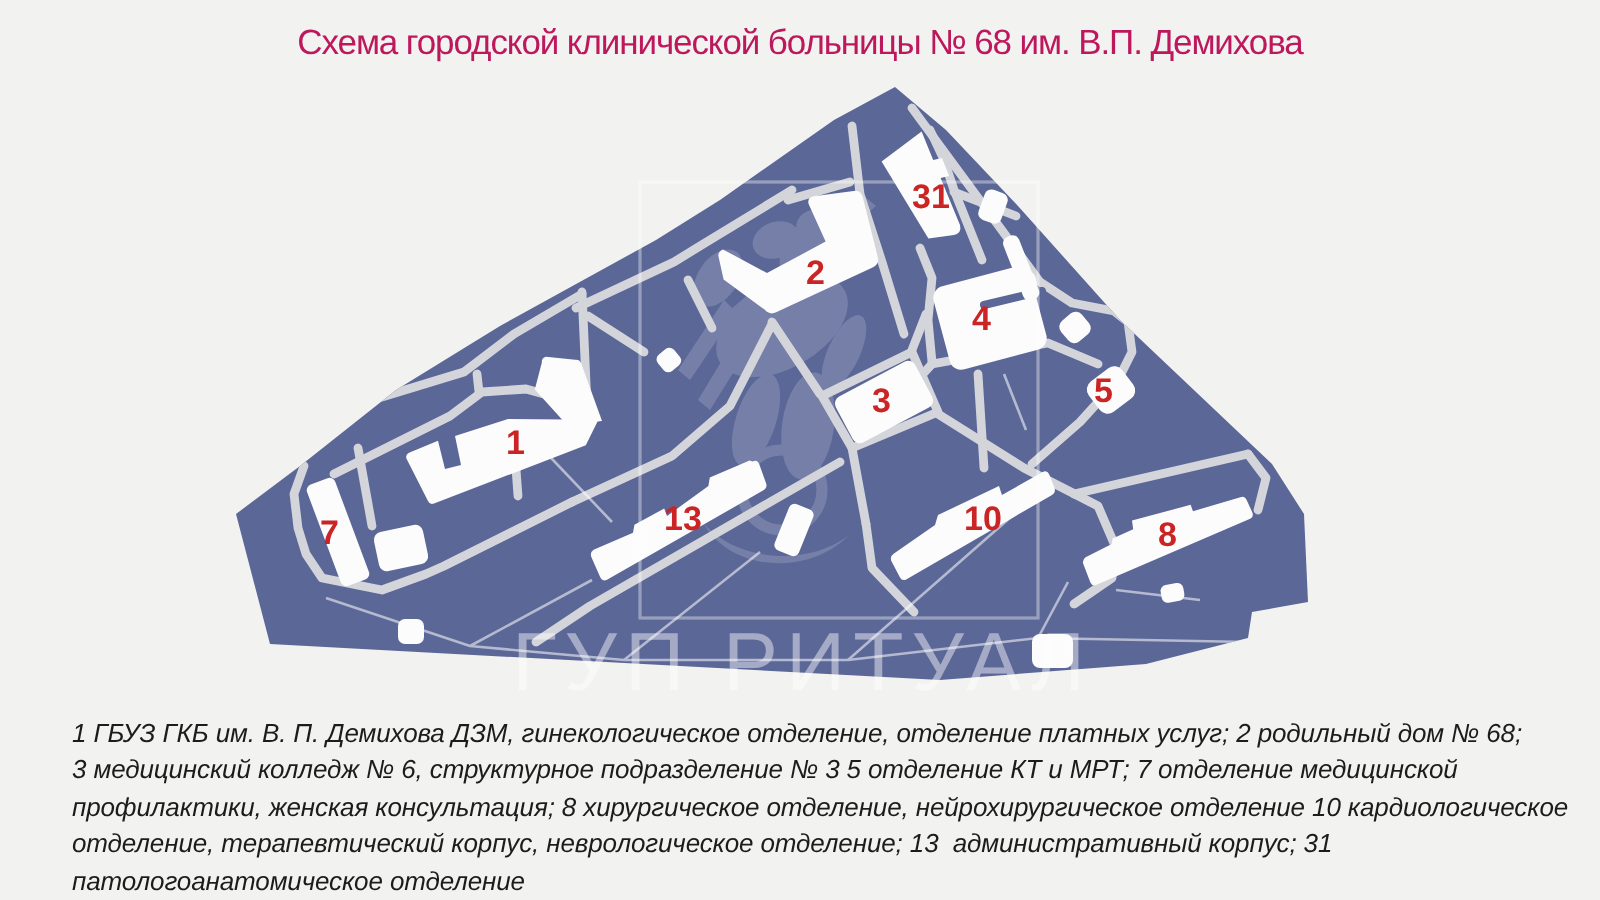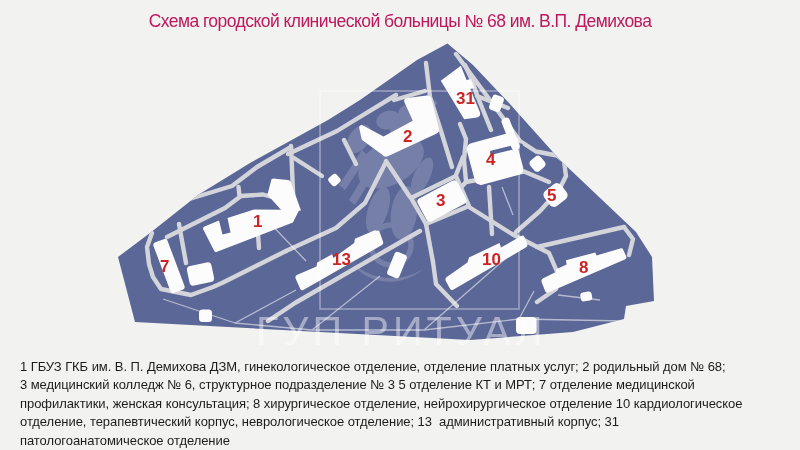--- a/index.html
+++ b/index.html
@@ -1,18 +1,18 @@
 <!DOCTYPE html>
 <html><head>
 <meta charset="utf-8">
 <style>
   html,body{margin:0;padding:0;}
   body{width:800px;height:450px;background:#f2f2f1;font-family:"Liberation Sans", sans-serif;overflow:hidden;position:relative;}
   .title{position:absolute;top:11px;left:0;width:800px;text-align:center;font-size:17.5px;color:#be185d;letter-spacing:-0.55px;}
-  .caption{position:absolute;left:20px;top:357.5px;width:765px;font-size:13px;line-height:18.6px;color:#1c1c1c;letter-spacing:-0.06px;}
+  .caption{position:absolute;left:36px;top:357.5px;width:765px;font-size:13px;line-height:18.6px;color:#1c1c1c;letter-spacing:-0.06px;font-style:italic;}
   svg{position:absolute;left:0;top:0;}
   .num{font-family:"Liberation Sans", sans-serif;font-weight:bold;font-size:17px;fill:#ca2424;}
 </style>
 </head>
 <body>
 
 <div class="title">Схема городской клинической больницы № 68 им. В.П. Демихова</div>
 <svg width="800" height="450" viewBox="0 0 800 450">
   <defs>
     <clipPath id="terr">

